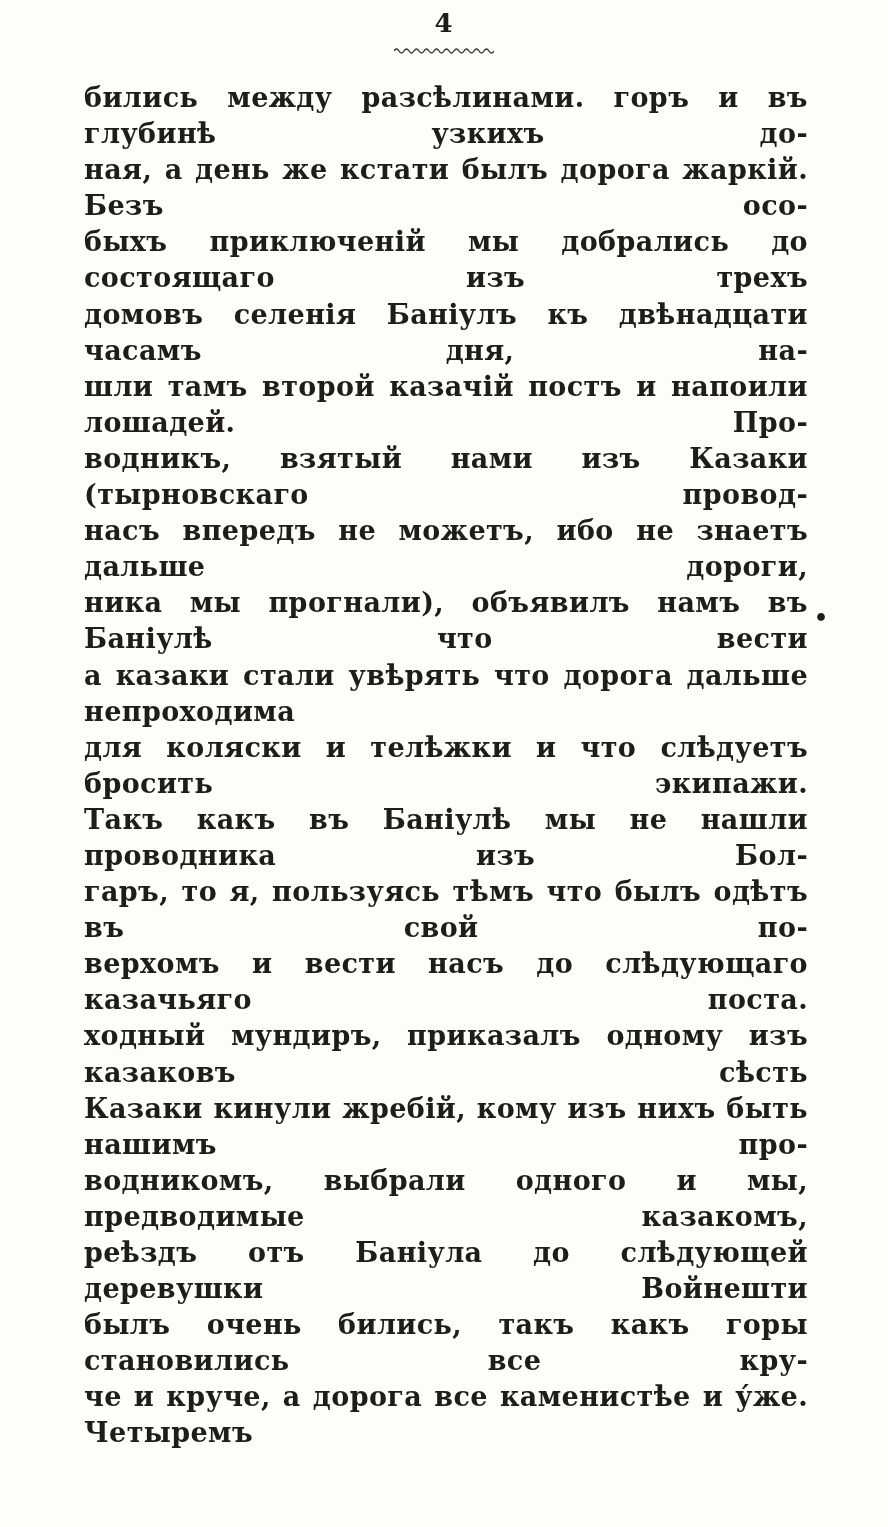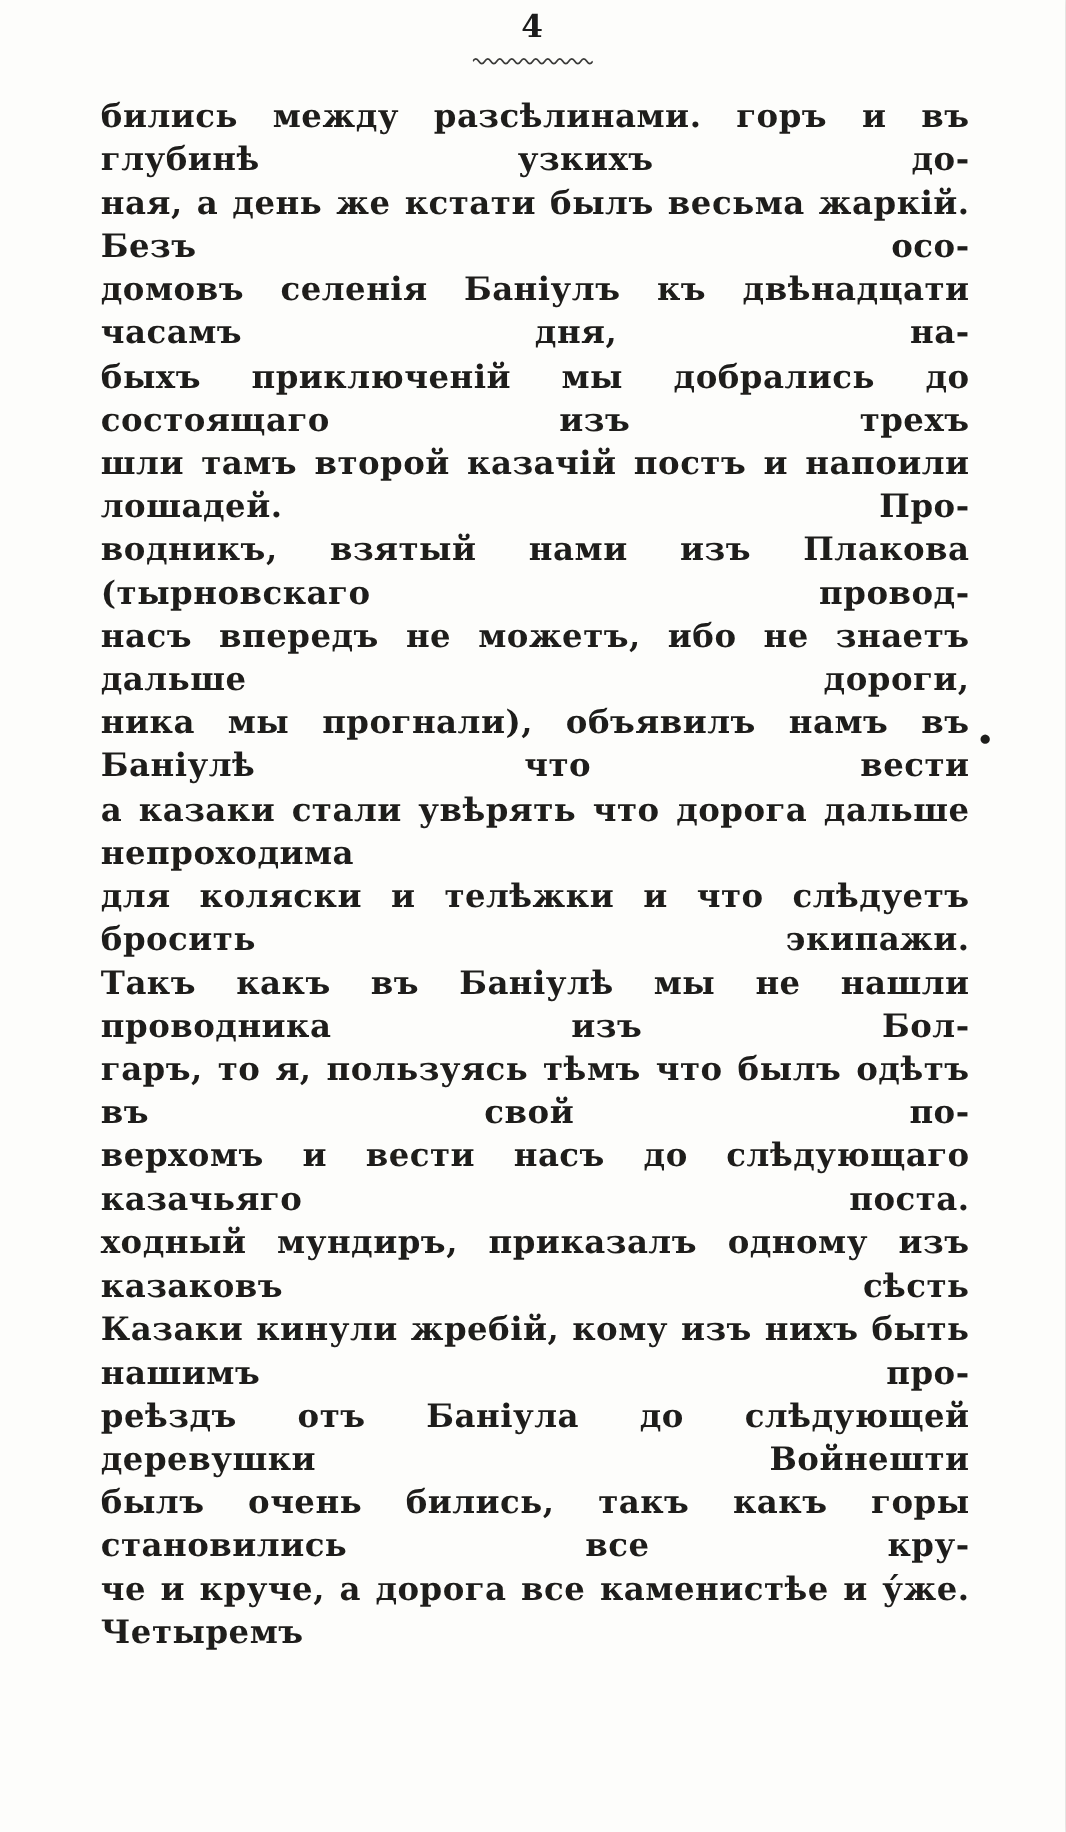--- a/index.html
+++ b/index.html
@@ -72,34 +72,35 @@
   <div class="page-number">4</div>
 
   <div class="ornament">
     <svg width="100" height="10" viewBox="0 0 100 10" aria-hidden="true">
       <path d="M0,5 q2.5,-4 5,0 t5,0 t5,0 t5,0 t5,0 t5,0 t5,0 t5,0 t5,0 t5,0 t5,0 t5,0 t5,0 t5,0 t5,0 t5,0 t5,0 t5,0 t5,0 t5,0" fill="none" stroke="#3a3a38" stroke-width="1.4"></path>
     </svg>
   </div>
 
   <div class="text-block">
       <div class="text-line">бились между разсѣлинами. горъ и въ глубинѣ узкихъ до-</div>
-      <div class="text-line">ная, а день же кстати былъ весьма жаркій. Безъ осо-</div>
+      <div class="text-line">ная, а день же кстати былъ дорога жаркій. Безъ осо-</div>
+      <div class="text-line">быхъ приключеній мы добрались до состоящаго изъ трехъ</div>
       <div class="text-line">домовъ селенія Баніулъ къ двѣнадцати часамъ дня, на-</div>
-      <div class="text-line">быхъ приключеній мы добрались до состоящаго изъ трехъ</div>
       <div class="text-line">шли тамъ второй казачій постъ и напоили лошадей. Про-</div>
-      <div class="text-line">водникъ, взятый нами изъ Плакова (тырновскаго провод-</div>
+      <div class="text-line">водникъ, взятый нами изъ Казаки (тырновскаго провод-</div>
       <div class="text-line">насъ впередъ не можетъ, ибо не знаетъ дальше дороги,</div>
       <div class="text-line">ника мы прогнали), объявилъ намъ въ Баніулѣ что вести</div>
       <div class="text-line">а казаки стали увѣрять что дорога дальше непроходима</div>
       <div class="text-line">для коляски и телѣжки и что слѣдуетъ бросить экипажи.</div>
       <div class="text-line">Такъ какъ въ Баніулѣ мы не нашли проводника изъ Бол-</div>
       <div class="text-line">гаръ, то я, пользуясь тѣмъ что былъ одѣтъ въ свой по-</div>
       <div class="text-line">верхомъ и вести насъ до слѣдующаго казачьяго поста.</div>
       <div class="text-line">ходный мундиръ, приказалъ одному изъ казаковъ сѣсть</div>
       <div class="text-line">Казаки кинули жребій, кому изъ нихъ быть нашимъ про-</div>
+      <div class="text-line">водникомъ, выбрали одного и мы, предводимые казакомъ,</div>
       <div class="text-line">реѣздъ отъ Баніула до слѣдующей деревушки Войнешти</div>
       <div class="text-line">былъ очень бились, такъ какъ горы становились все кру-</div>
       <div class="text-line">че и круче, а дорога все каменистѣе и у́же. Четыремъ</div>
     </div>
 
   <div class="margin-dot">•</div>
 
 </div>
 
 </body></html>

